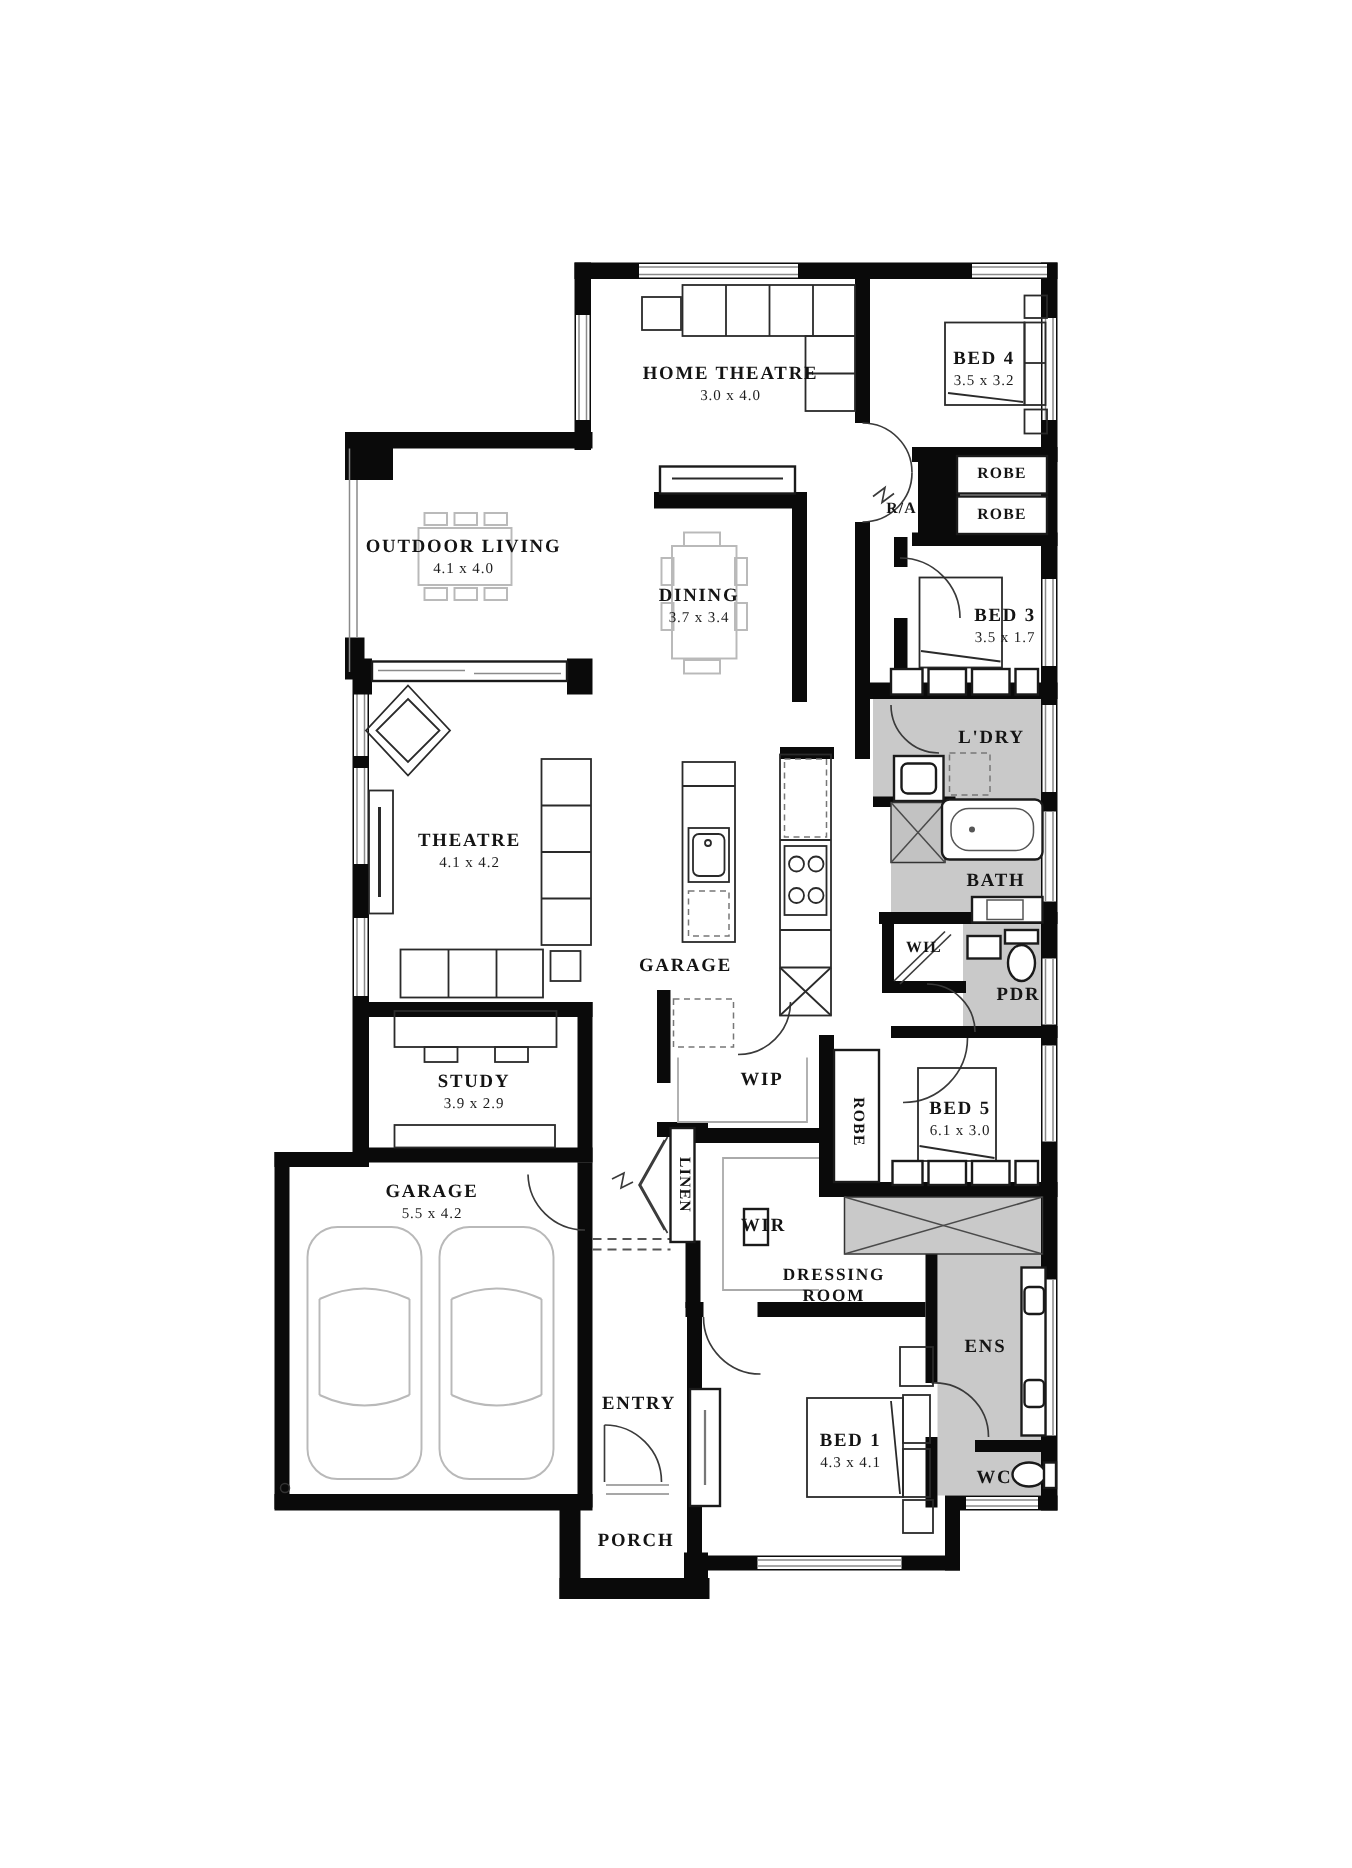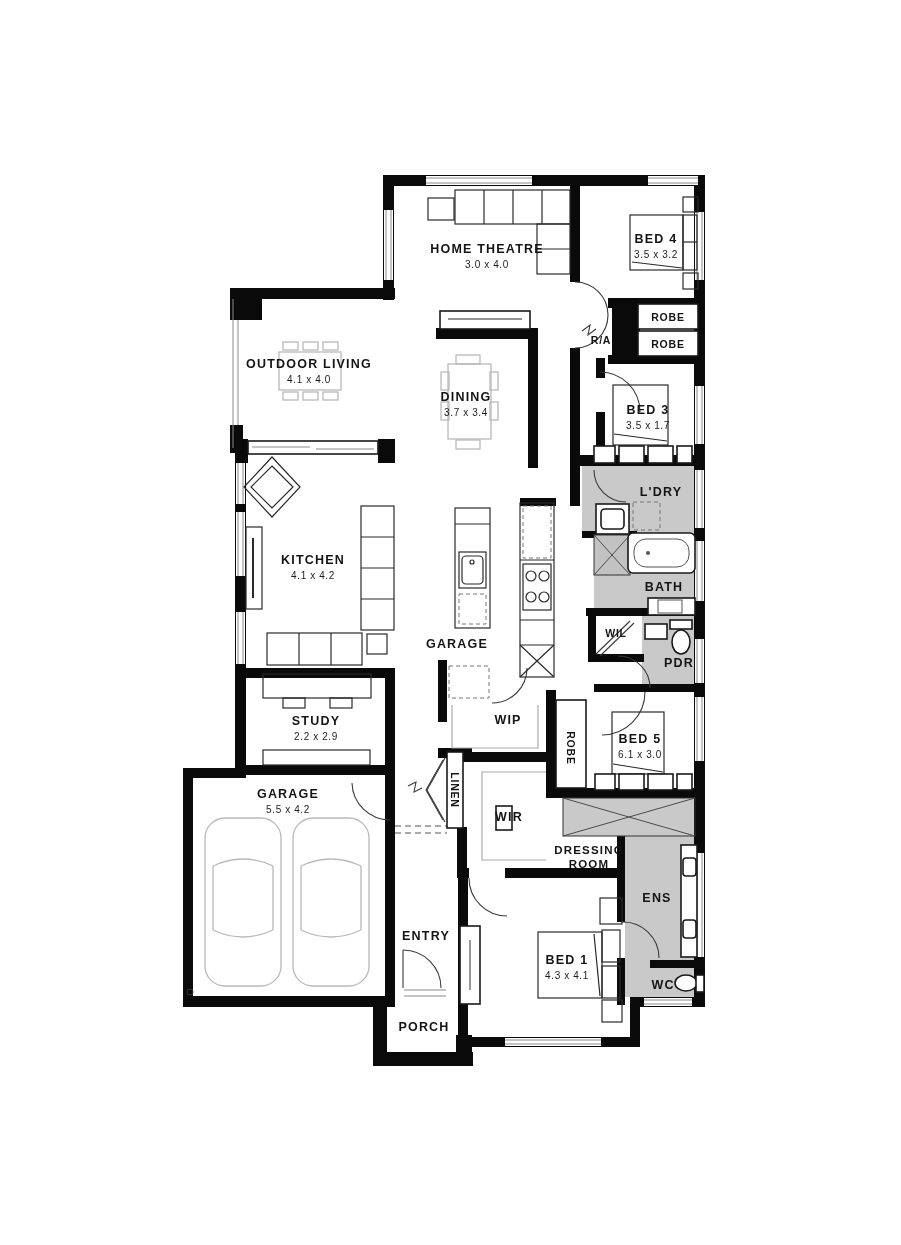--- a/index.html
+++ b/index.html
@@ -1,17 +1,17 @@
 <!DOCTYPE html>
 <html><head>
 <meta charset="utf-8">
 <style>
   html,body{margin:0;padding:0;background:#fff;}
   #plan{position:relative;width:901px;height:1159px;background:#ffffff;overflow:hidden;
-        font-family:Liberation Sans, sans-serif;}
+        font-family:Liberation Serif, serif;}
   #plan svg{position:absolute;left:0;top:0;}
   .lbl{position:absolute;transform:translate(-50%,-50%);text-align:center;color:#141414;
        font-size:12.5px;font-weight:600;letter-spacing:1.2px;white-space:nowrap;line-height:1.18;}
   .lbl .dims{display:block;font-size:10px;font-weight:400;letter-spacing:0.6px;margin-top:2px;color:#1c1c1c;}
   .sm{font-size:10.5px;letter-spacing:0.8px;}
   .vert{transform:translate(-50%,-50%) rotate(90deg);}
   .wall{fill:#0a0a0a;}
   .winbase{fill:#ffffff;}
   .winline{stroke:#8a8a8a;stroke-width:1;}
   .furn{fill:none;stroke:#2a2a2a;stroke-width:1.2;}
@@ -414,50 +414,50 @@
   <div class="lbl sm" style="left:668px;top:344px">ROBE</div>
   <div class="lbl sm" style="left:601px;top:340px">R/A</div>
   <div class="lbl" style="left:309px;top:371px">
     <span>OUTDOOR LIVING</span>
     <span class="dims">4.1 x 4.0</span>
   </div>
   <div class="lbl" style="left:466px;top:404px">
     <span>DINING</span>
     <span class="dims">3.7 x 3.4</span>
   </div>
-  <div class="lbl" style="left:648px;top:417px">
+  <div class="lbl" style="left:670px;top:417px">
     <span>BED 3</span>
     <span class="dims">3.5 x 1.7</span>
   </div>
   <div class="lbl" style="left:661px;top:492px">L'DRY</div>
   <div class="lbl" style="left:664px;top:587px">BATH</div>
   <div class="lbl sm" style="left:616px;top:633px">WIL</div>
   <div class="lbl" style="left:679px;top:663px">PDR</div>
   <div class="lbl" style="left:313px;top:567px">
-    <span>KITCHEN</span>
+    <span>THEATRE</span>
     <span class="dims">4.1 x 4.2</span>
   </div>
   <div class="lbl" style="left:457px;top:644px">GARAGE</div>
   <div class="lbl" style="left:316px;top:728px">
     <span>STUDY</span>
-    <span class="dims">2.2 x 2.9</span>
+    <span class="dims">3.9 x 2.9</span>
   </div>
   <div class="lbl" style="left:508px;top:720px">WIP</div>
   <div class="lbl sm vert" style="left:571px;top:748px">ROBE</div>
   <div class="lbl" style="left:640px;top:746px">
     <span>BED 5</span>
     <span class="dims">6.1 x 3.0</span>
   </div>
   <div class="lbl" style="left:288px;top:801px">
     <span>GARAGE</span>
     <span class="dims">5.5 x 4.2</span>
   </div>
   <div class="lbl sm vert" style="left:455px;top:790px">LINEN</div>
   <div class="lbl" style="left:509px;top:817px">WIR</div>
-  <div class="lbl" style="left:589px;top:858px;font-size:11.5px">
+  <div class="lbl" style="left:556px;top:858px;font-size:11.5px">
     <span>DRESSING</span><br>
     <span>ROOM</span>
   </div>
   <div class="lbl" style="left:657px;top:898px">ENS</div>
   <div class="lbl" style="left:567px;top:967px">
     <span>BED 1</span>
     <span class="dims">4.3 x 4.1</span>
   </div>
   <div class="lbl" style="left:663px;top:985px">WC</div>
   <div class="lbl" style="left:426px;top:936px">ENTRY</div>

